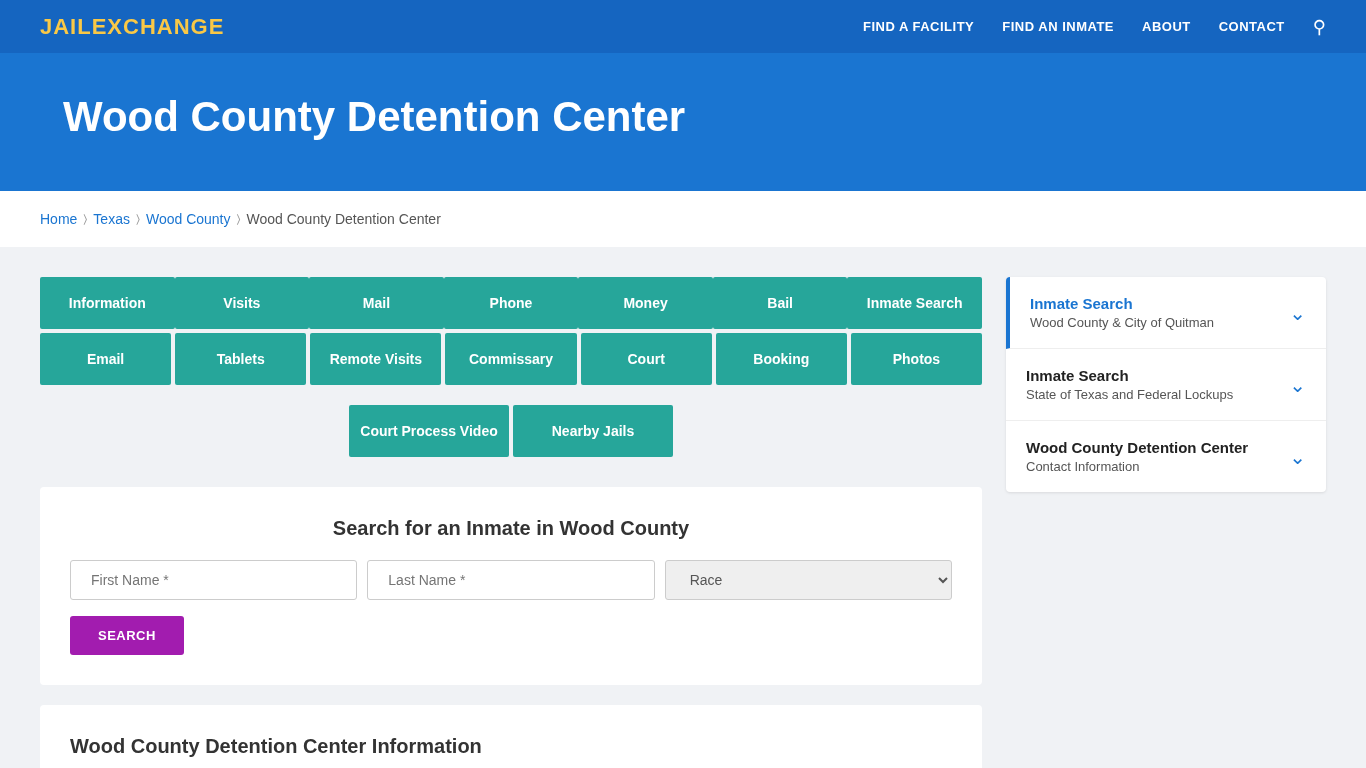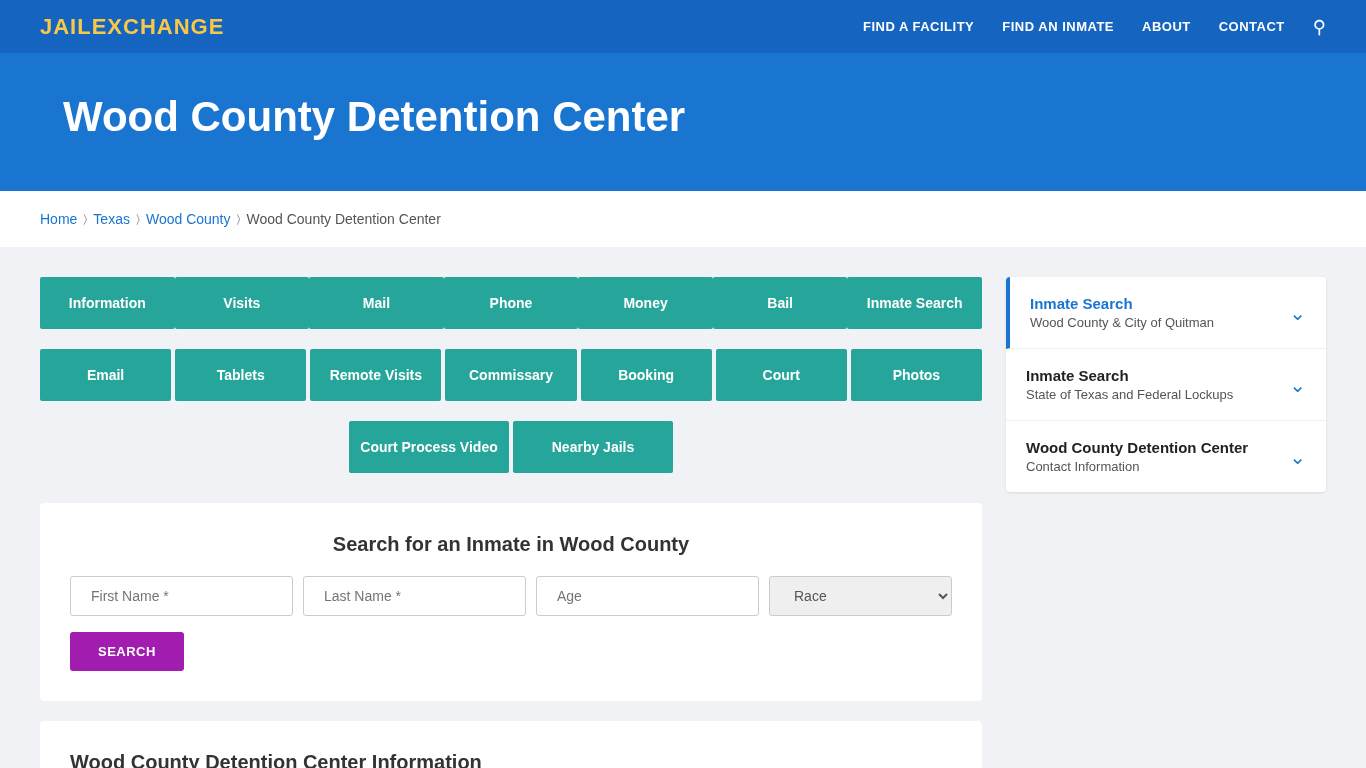--- a/index.html
+++ b/index.html
@@ -92,21 +92,21 @@
 
     .left-col {
       flex: 1;
     }
 
     
     .nav-buttons {
       display: grid;
       grid-template-columns: repeat(7, 1fr);
       gap: 0;
-      margin-bottom: 20px;
+      margin-bottom: 4px;
     }
     .nav-btn {
       background: #26a69a;
       color: white;
       border: none;
       padding: 18px 8px;
       font-size: 14px;
       font-weight: 600;
       cursor: pointer;
       text-align: center;
@@ -270,36 +270,35 @@
       <button class="nav-btn">Money</button>
       <button class="nav-btn">Bail</button>
       <button class="nav-btn">Inmate Search</button>
     </div>
 
     <div class="nav-buttons-row2">
       <button class="nav-btn">Email</button>
       <button class="nav-btn">Tablets</button>
       <button class="nav-btn">Remote Visits</button>
       <button class="nav-btn">Commissary</button>
+      <button class="nav-btn">Court</button>
       <button class="nav-btn">Booking</button>
-      <button class="nav-btn">Court</button>
       <button class="nav-btn">Photos</button>
     </div>
 
     <div class="nav-buttons-row3">
       <button class="nav-btn">Court Process Video</button>
       <button class="nav-btn">Nearby Jails</button>
     </div>
 
     <div class="search-section">
       <h2>Search for an Inmate in Wood County</h2>
       <div class="search-inputs">
         <input type="text" placeholder="First Name *" style="">
         <input type="text" placeholder="Last Name *" style="">
-        <input type="text" placeholder="Age" style="">
         <select>
           <option>Race</option>
           <option>White</option>
           <option>Black</option>
           <option>Hispanic</option>
           <option>Asian</option>
           <option>Other</option>
         </select>
       </div>
       <button class="search-btn">SEARCH</button>

